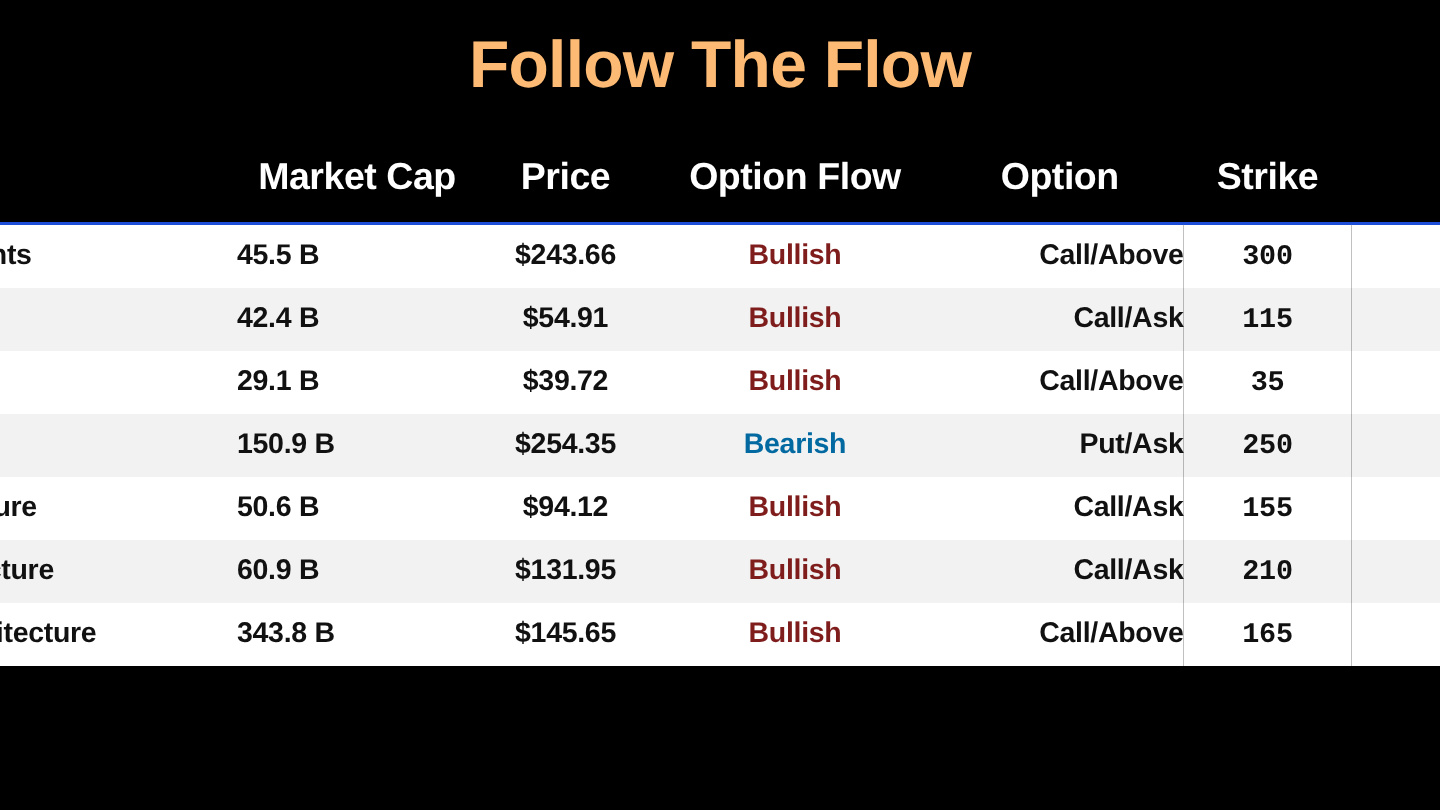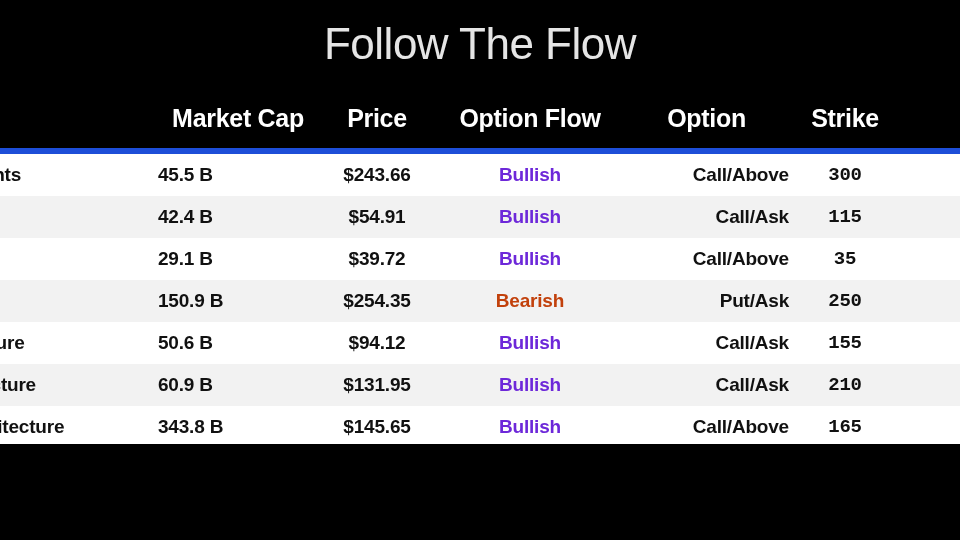--- a/index.html
+++ b/index.html
@@ -29,23 +29,23 @@
     left: 0;
     top: 0;
     width: 960px;
     height: 88px;
     display: flex;
     align-items: center;
     justify-content: center;
     background: #000000;
   }
   .title {
-    color: #e5e5e5;
+    color: #fdba74;
     font-size: 44px;
-    font-weight: 400;
+    font-weight: 700;
     letter-spacing: -0.5px;
     line-height: 1;
     white-space: nowrap;
   }
 
   
   .table-viewport {
     position: absolute;
     left: 0;
     top: 88px;
@@ -74,21 +74,21 @@
   }
   thead th {
     color: #ffffff;
     font-size: 25px;
     font-weight: 700;
     padding: 0;
     height: 60px;
     vertical-align: middle;
     letter-spacing: -0.3px;
     white-space: nowrap;
-    border-bottom: 6px solid #1d4ed8;
+    border-bottom: 2px solid #1d4ed8;
   }
   th.col-name   { width: 300px; text-align: left; padding-left: 10px; }
   th.col-mcap   { width: 160px; text-align: center; }
   th.col-price  { width: 118px; text-align: center; }
   th.col-flow   { width: 188px; text-align: center; }
   th.col-option { width: 165px; text-align: center; }
   th.col-strike { width: 112px; text-align: center; }
   th.col-exp    { width: 260px; text-align: center; }
 
   tbody tr {
@@ -108,22 +108,22 @@
     letter-spacing: -0.2px;
   }
   td.col-name   { text-align: left; padding-left: 10px; }
   td.col-mcap   { text-align: left; }
   td.col-price  { text-align: center; }
   td.col-flow   { text-align: center; }
   td.col-option { text-align: right; }
   td.col-strike { text-align: center; font-family: Liberation Mono, monospace; }
   td.col-exp    { text-align: center; }
 
-  .flow-bullish { color: #6d28d9; }
-  .flow-bearish { color: #c2410c; }
+  .flow-bullish { color: #7f1d1d; }
+  .flow-bearish { color: #0369a1; }
 
   
   .footer-bar {
     position: absolute;
     left: 0;
     top: 444px;
     width: 960px;
     height: 96px;
     background: #000000;
   }

